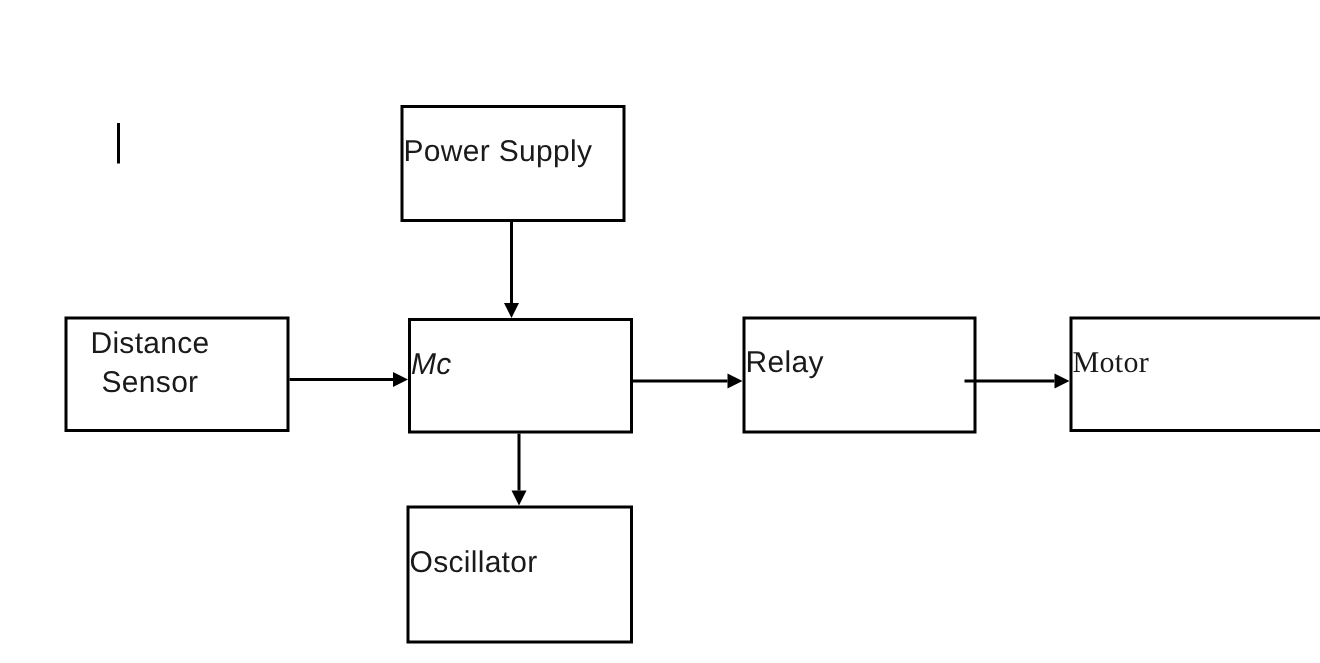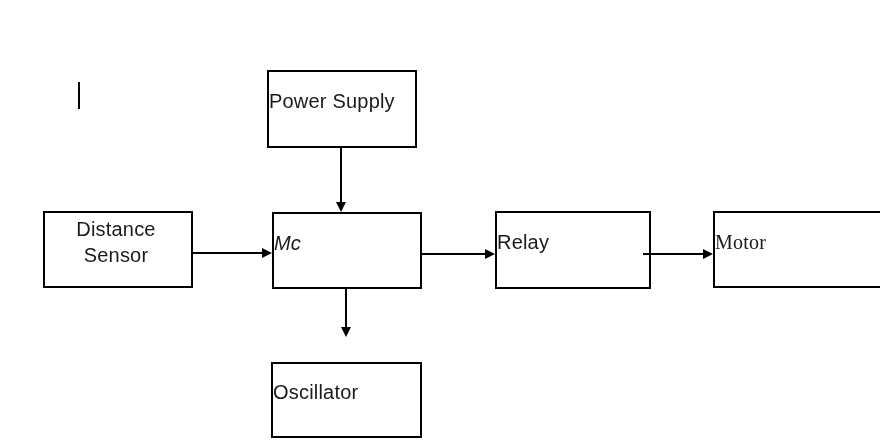--- a/index.html
+++ b/index.html
@@ -28,26 +28,26 @@
     padding-bottom: 16px;
   }
   .node .label {
     font-size: 20px;
     line-height: 26px;
     color: #1a1a1a;
     text-align: center;
     letter-spacing: 0.2px;
   }
   .n-power      { left: 267px; top: 70px;  width: 150px; height: 78px; }
-  .n-distance   { left: 43px;  top: 211px; width: 150px; height: 77px; padding-left: 16px; }
+  .n-distance   { left: 43px;  top: 211px; width: 150px; height: 77px; }
   .n-distance .label { width: 110px; } 
   .n-mc         { left: 272px; top: 212px; width: 150px; height: 77px; font-style: italic; }
   .n-relay      { left: 495px; top: 211px; width: 156px; height: 78px; }
   .n-motor      { left: 713px; top: 211px; width: 172px; height: 77px; font-family: Liberation Serif, serif; }
-  .n-oscillator { left: 271px; top: 337px; width: 151px; height: 76px; margin-top: 25px; }
+  .n-oscillator { left: 271px; top: 337px; width: 151px; height: 92px; }
 
   .edge-line-h, .edge-line-v {
     position: absolute;
     background: #000000;
   }
   .edge-line-h { height: 1.5px; }
   .edge-line-v { width: 1.5px; }
   .head {
     position: absolute;
     width: 0;

